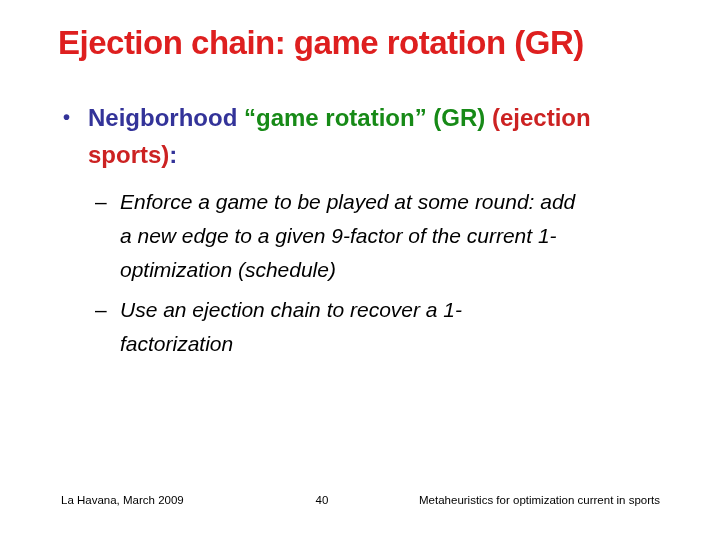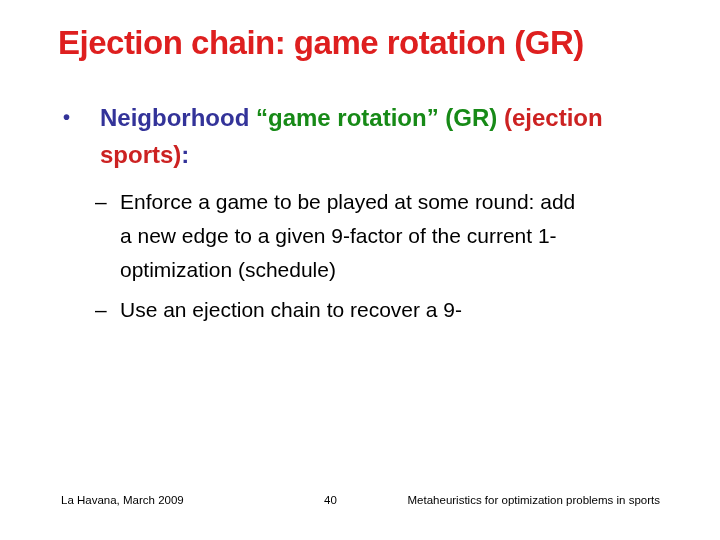--- a/index.html
+++ b/index.html
@@ -41,21 +41,21 @@
     font-weight: 700;
     line-height: 37px;
   }
   .bullet-l1 .marker {
     position: absolute;
     left: 1px;
     top: 0;
     color: #333399;
     font-size: 20px;
   }
-  .bullet-l1 .line { white-space: nowrap; margin-left: 12px; }
+  .bullet-l1 .line { white-space: nowrap; }
   .seg-blue  { color: #333399; }
   .seg-green { color: #178a17; }
   .seg-red   { color: #cc2222; }
   .sublist {
     margin-top: 12px;
     margin-left: 33px;
   }
   .bullet-l2 {
     position: relative;
     padding-left: 25px;
@@ -64,42 +64,42 @@
     line-height: 34px;
     color: #000000;
   }
   .bullet-l2 + .bullet-l2 { margin-top: 6px; }
   .bullet-l2 .marker {
     position: absolute;
     left: 0;
     top: 0;
     color: #000000;
   }
-  .bullet-l2 .line { white-space: nowrap; }
+  .bullet-l2 .line { white-space: nowrap; font-style: italic; }
   .footer {
     position: absolute;
     left: 0;
     top: 494px;
     width: 720px;
     height: 18px;
     font-size: 11.5px;
     color: #000000;
   }
   .footer-left {
     position: absolute;
     left: 61px;
     top: 0;
     white-space: nowrap;
   }
   .footer-page {
     position: absolute;
-    left: 324px;
+    left: 300px;
     top: 0;
     width: 44px;
-    text-align: left;
+    text-align: center;
   }
   .footer-right {
     position: absolute;
     right: 60px;
     top: 0;
     white-space: nowrap;
   }
 </style>
 </head>
 <body>
@@ -124,25 +124,26 @@
 
       <div class="bullet-l2">
         <span class="marker">–</span>
         <div class="line">Enforce a game to be played at some round: add</div>
         <div class="line">a new edge to a given 9-factor of the current 1-</div>
         <div class="line">optimization (schedule)</div>
       </div>
 
       <div class="bullet-l2">
         <span class="marker">–</span>
-        <div class="line">Use an ejection chain to recover a 9-</div>
+        <div class="line">Use an ejection chain to recover a 1-</div>
+        <div class="line">factorization</div>
       </div>
 
     </div>
   </div>
 
   <div class="footer">
     <span class="footer-left">La Havana, March 2009</span>
     <span class="footer-page">40</span>
-    <span class="footer-right">Metaheuristics for optimization problems in sports</span>
+    <span class="footer-right">Metaheuristics for optimization current in sports</span>
   </div>
 
 </div>
 
 </body></html>

